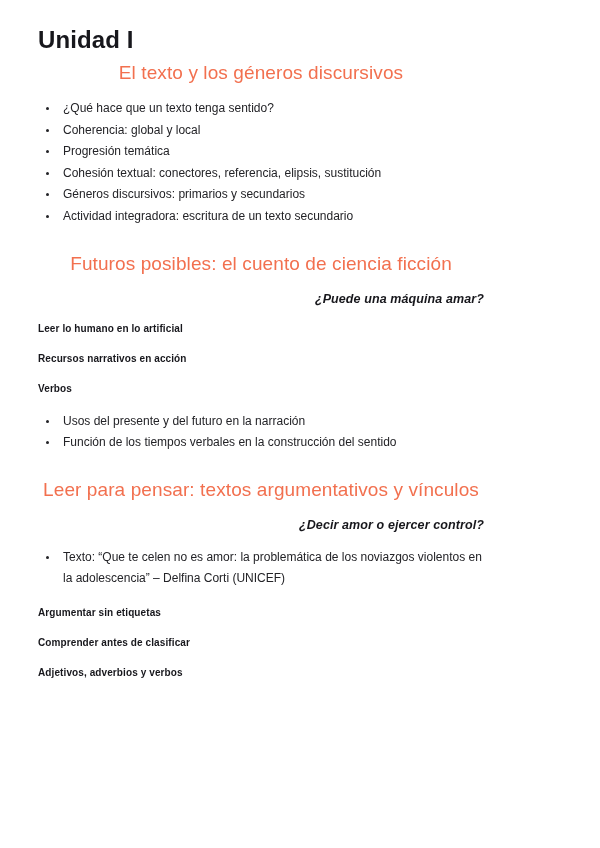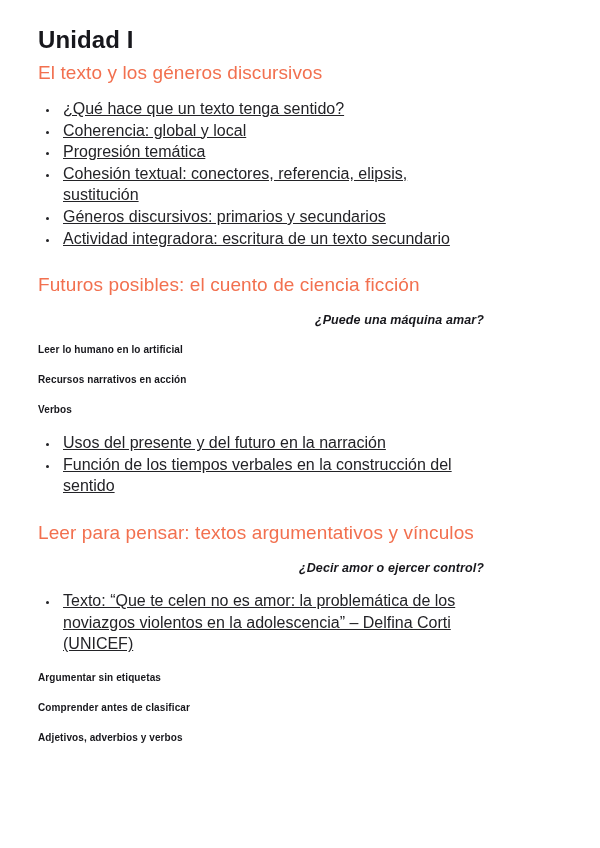--- a/index.html
+++ b/index.html
@@ -34,34 +34,34 @@
     color: var(--title-color);
     letter-spacing: 0.1px;
   }
   h2.section-heading {
     font-size: 19px;
     font-weight: 500;
     line-height: 25px;
     margin: 23px 0 13px 0;
     color: var(--accent);
     letter-spacing: 0.1px;
+    text-align: center;
   }
   section > h2.section-heading:first-child { margin-top: 23px; }
   header > h2.section-heading { margin-top: 0; }
   ul.bullet-list {
     margin: 13px 0 14px 0;
     padding: 0 0 0 21px;
     list-style: disc;
   }
   ul.bullet-list li {
-    font-size: 16px;
+    font-size: 12px;
     line-height: 21.6px;
     padding-left: 4px;
     color: var(--body-color);
-    text-decoration: underline;
   }
   ul.bullet-list li::marker {
     font-size: 10px;
     color: var(--body-color);
   }
   p.subhead {
     font-size: 10px;
     font-weight: 700;
     line-height: 18px;
     margin: 12px 0;

